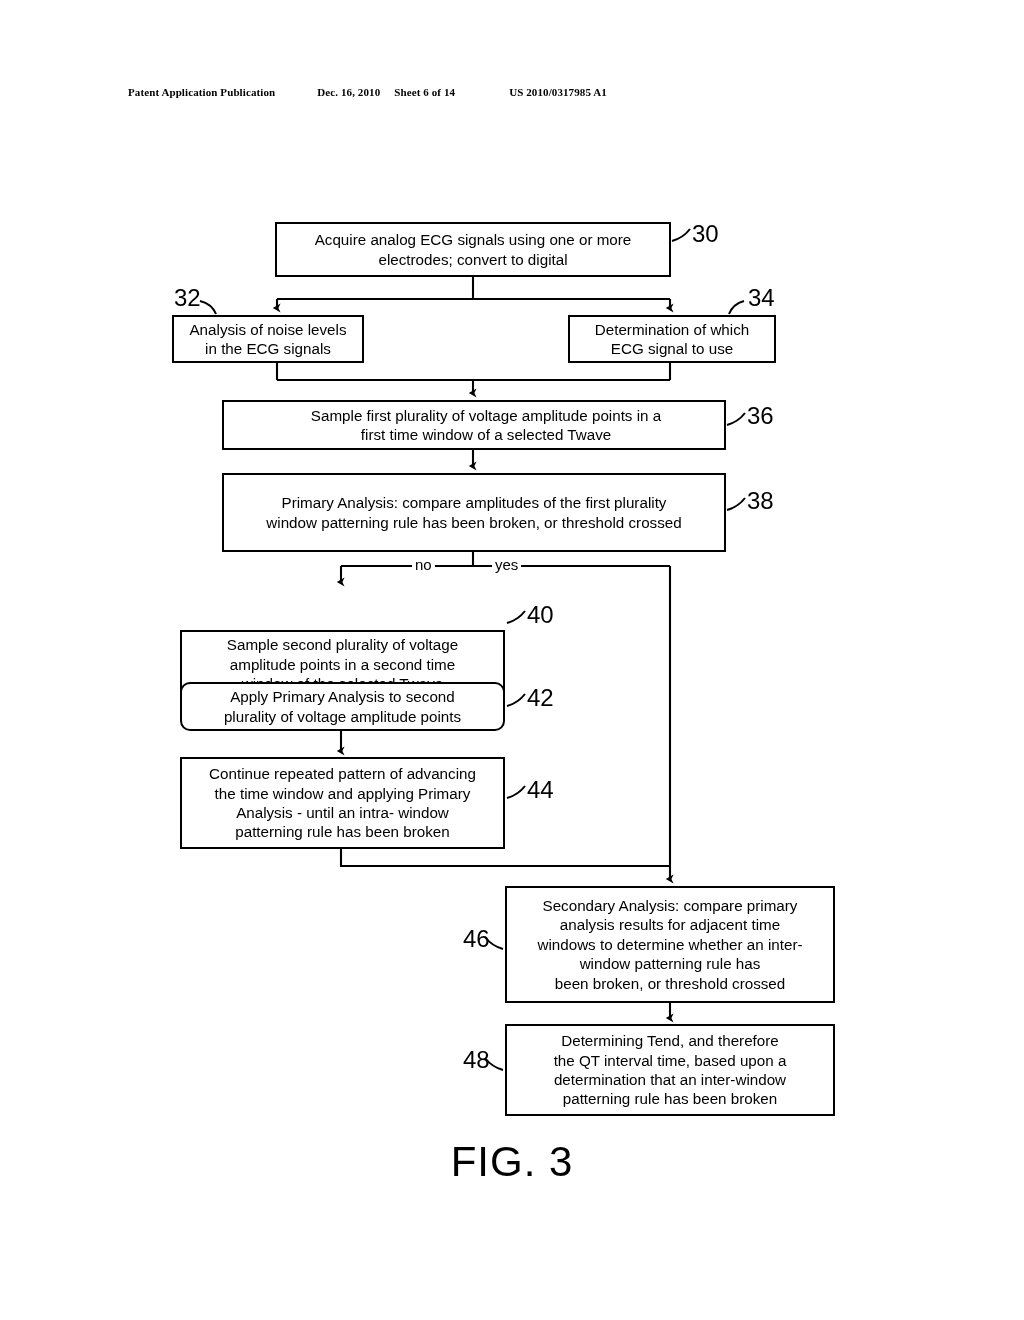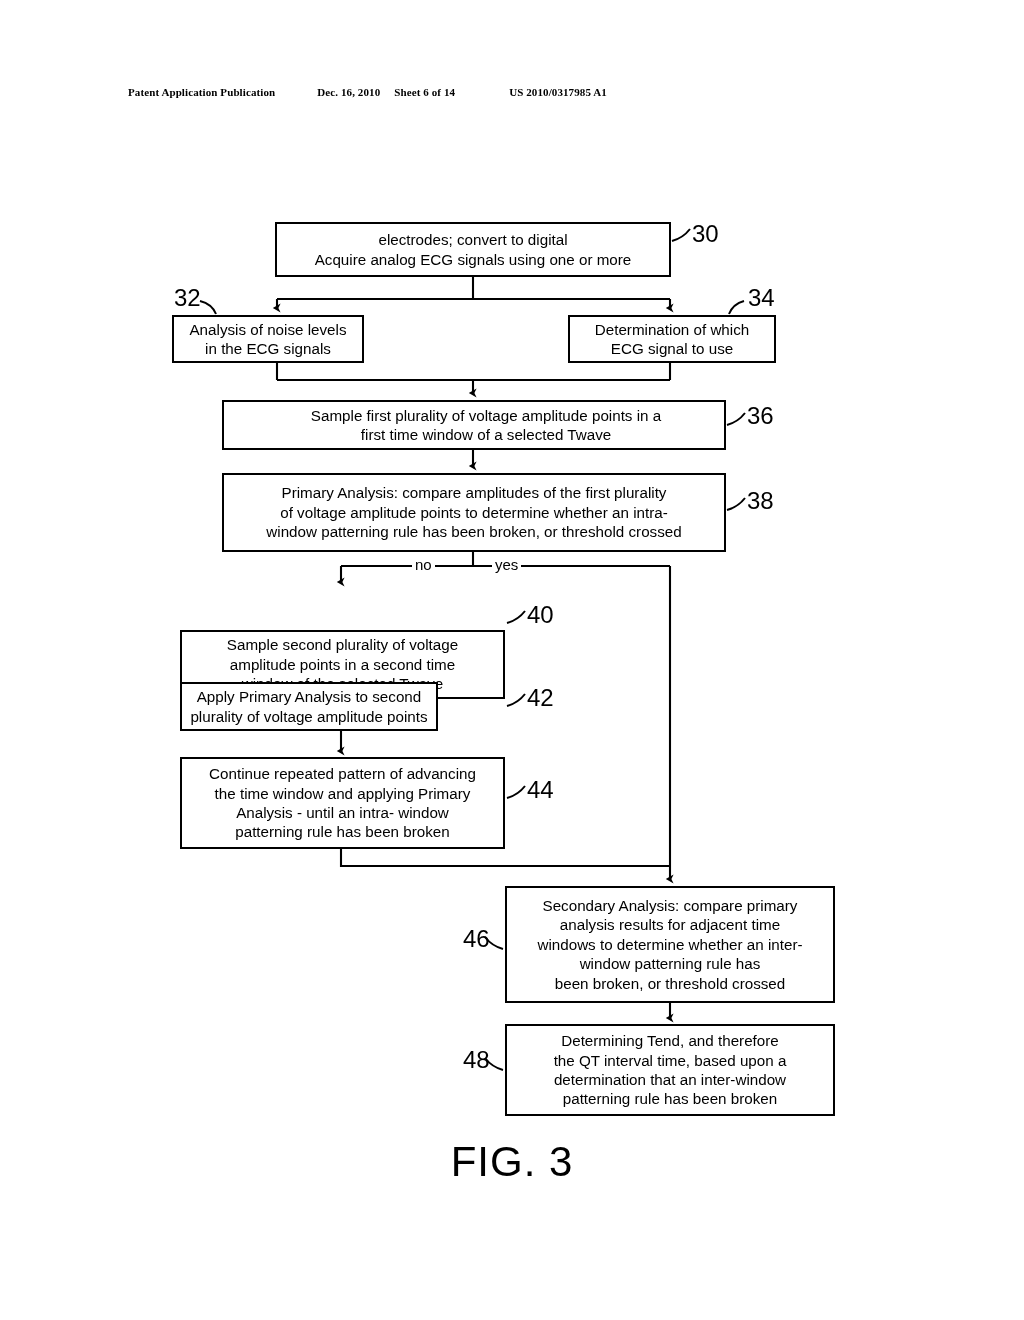--- a/index.html
+++ b/index.html
@@ -157,22 +157,22 @@
       <path d="M507,623 Q518,620 525,611" stroke-width="2"></path>
       <path d="M507,706 Q518,703 525,694" stroke-width="2"></path>
       <path d="M507,798 Q518,795 525,786" stroke-width="2"></path>
       <path d="M503,949 Q492,946 485,937" stroke-width="2"></path>
       <path d="M503,1070 Q492,1067 485,1058" stroke-width="2"></path>
     </g>
   </svg>
 
   <div class="node" style="left:275px; top:222px; width:396px; height:55px;">
     <div>
+      <span>Acquire analog ECG signals using one or more</span>
       <span>electrodes; convert to digital</span>
-      <span>Acquire analog ECG signals using one or more</span>
     </div>
   </div>
   <div class="ref" style="left:692px; top:220px;">30</div>
 
   <div class="node" style="left:172px; top:315px; width:192px; height:48px;">
     <div>
       <span>Analysis of noise levels</span>
       <span>in the ECG signals</span>
     </div>
   </div>
@@ -190,39 +190,38 @@
     <div>
       <span>Sample first plurality of voltage amplitude points in a</span>
       <span>first time window of a selected Twave</span>
     </div>
   </div>
   <div class="ref" style="left:747px; top:402px;">36</div>
 
   <div class="node" style="left:222px; top:473px; width:504px; height:79px;">
     <div>
       <span>Primary Analysis: compare amplitudes of the first plurality</span>
-      <span>of voltage amplitude points to determine whether an intra-</span>
       <span>window patterning rule has been broken, or threshold crossed</span>
     </div>
   </div>
   <div class="ref" style="left:747px; top:487px;">38</div>
 
   <div class="branch-label" style="left:412px; top:556px;">no</div>
   <div class="branch-label" style="left:492px; top:556px;">yes</div>
 
   <div class="node" style="left:180px; top:589px; width:325px; height:69px;margin-top:41px;">
     <div>
       <span>Sample second plurality of voltage</span>
       <span>amplitude points in a second time</span>
       <span>window of the selected Twave</span>
     </div>
   </div>
   <div class="ref" style="left:527px; top:601px;">40</div>
 
-  <div class="node" style="left:180px; top:682px; width:258px; height:49px;">
+  <div class="node" style="left:180px; top:682px; width:325px; height:49px;border-radius:10px;">
     <div>
       <span>Apply Primary Analysis to second</span>
       <span>plurality of voltage amplitude points</span>
     </div>
   </div>
   <div class="ref" style="left:527px; top:684px;">42</div>
 
   <div class="node" style="left:180px; top:757px; width:325px; height:92px;">
     <div>
       <span>Continue repeated pattern of advancing</span>

